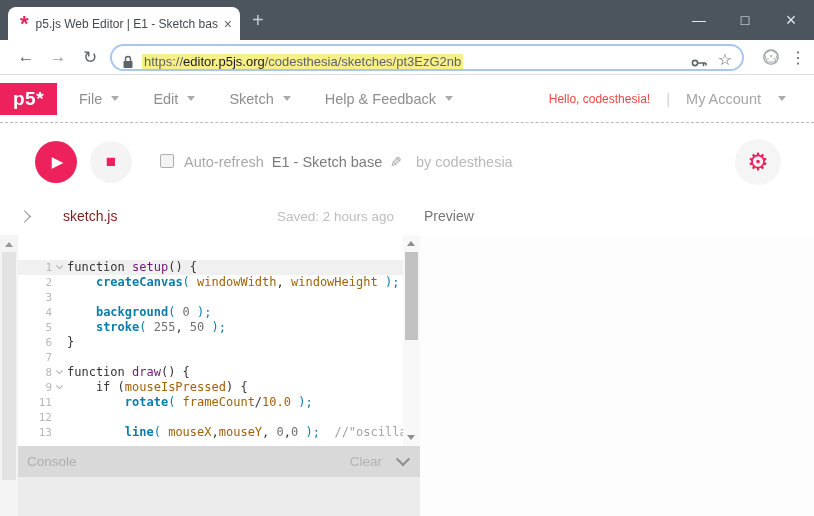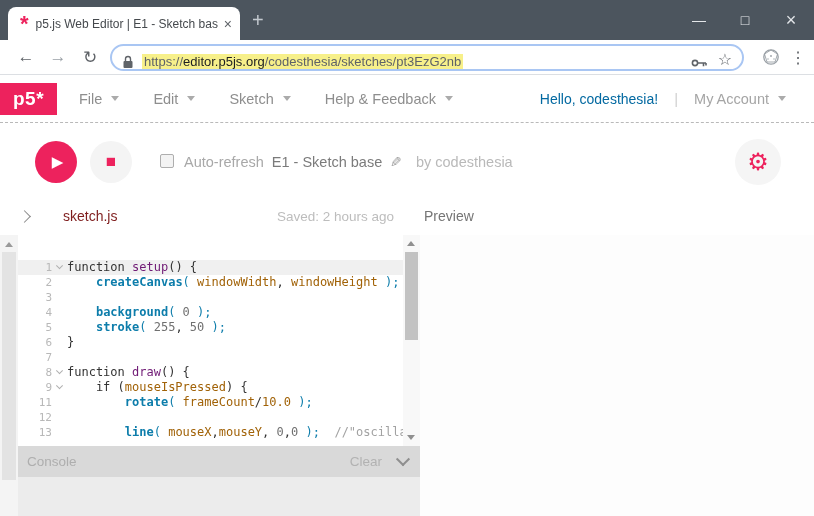--- a/index.html
+++ b/index.html
@@ -39,23 +39,23 @@
   
   .p5nav { position:relative; height:48px; background:#fff; border-bottom:1px dashed #b9b9b9;
            display:flex; align-items:center; }
   .p5logo { width:57px; height:32px; background:#ed225d; color:#fff; font-weight:bold; font-size:19px;
             display:flex; align-items:center; justify-content:center; letter-spacing:0.5px; }
   .menus { display:flex; margin-left:22px; gap:34px; }
   .menuitem { display:flex; align-items:center; gap:9px; color:#8e8e8e; font-size:14.5px; }
   .tri-down { width:0; height:0; border-left:4px solid transparent; border-right:4px solid transparent;
               border-top:5px solid #ababab; display:inline-block; }
   .navright { position:absolute; right:28px; display:flex; align-items:center; gap:16px; }
-  .greeting { color:#0369a1; font-size:14px; }
+  .greeting { color:#ef4444; font-size:12px; }
   .navdivider { color:#d0d0d0; font-size:15px; }
-  .account { display:flex; align-items:center; gap:9px; color:#a5a5a5; font-size:14.5px; }
+  .account { display:flex; align-items:center; gap:17px; color:#a5a5a5; font-size:14.5px; }
 
   
   .controlbar { position:relative; height:77px; background:#fff; display:flex; align-items:center;
                 padding-left:35px; }
   .playbtn { width:42px; height:42px; border-radius:50%; background:#ed225d; display:flex;
              align-items:center; justify-content:center; }
   .playbtn span { color:#fff; font-size:15px; margin-left:3px; }
   .stopbtn { width:42px; height:42px; border-radius:50%; background:#f4f4f4; display:flex;
              align-items:center; justify-content:center; margin-left:13px; }
   .stopbtn span { color:#ed225d; font-size:17px; line-height:17px; }

